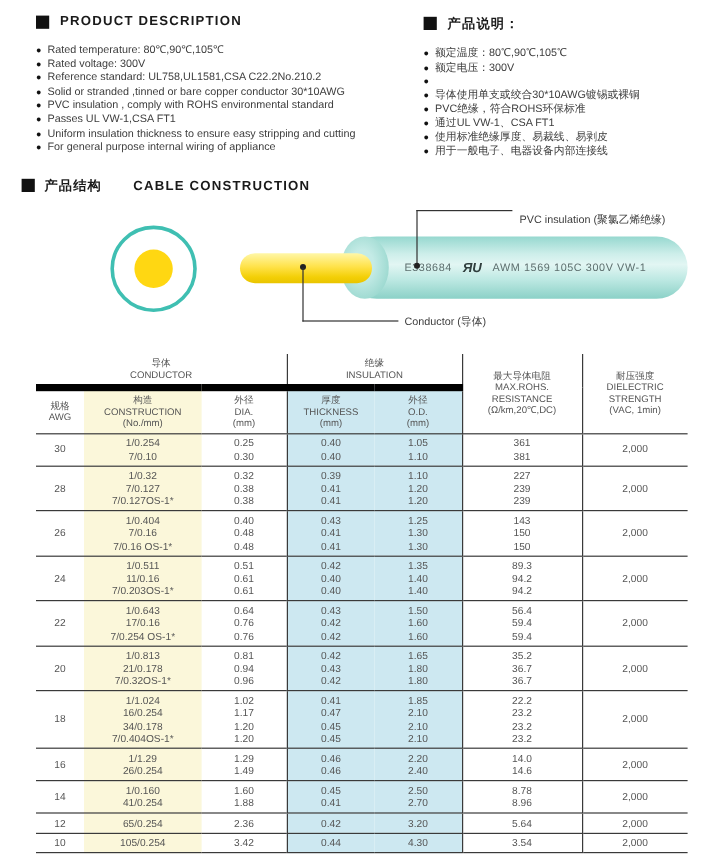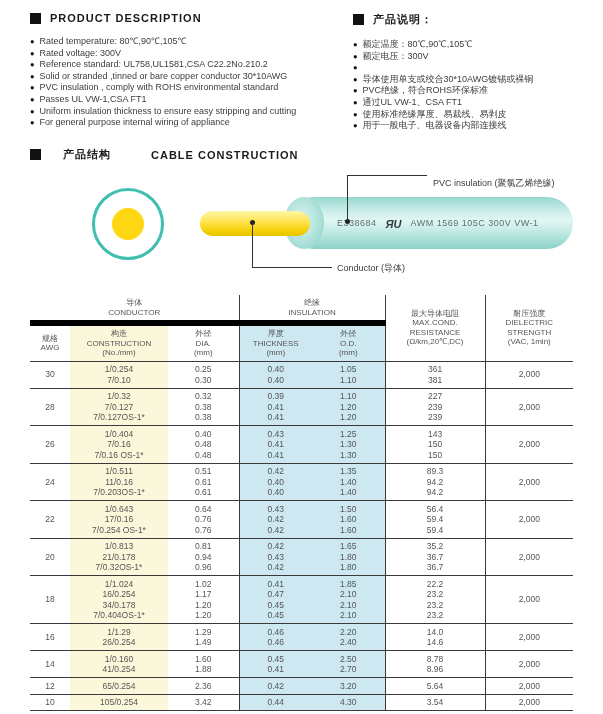--- a/index.html
+++ b/index.html
@@ -11,21 +11,21 @@
   .desc-block { position:absolute; top:12px; }
   .desc-en { left:30px; width:320px; }
   .desc-cn { left:353px; width:250px; }
   .block-title { display:flex; align-items:center; gap:9px; font-size:11px; font-weight:bold; color:#1a1a1a; letter-spacing:1px; }
   .black-square { width:11px; height:11px; background:#111; flex:0 0 auto; }
   .bullet-list { list-style:none; margin-top:12px; }
   .bullet-list li { display:flex; align-items:flex-start; gap:5px; font-size:9px; line-height:11.6px; white-space:nowrap; color:#3d3d3d; }
   .bullet-dot { font-size:7.5px; line-height:11.6px; color:#111; flex:0 0 auto; }
 
   
-  .section-head { position:absolute; left:30px; top:147px; display:flex; align-items:center; gap:22px; font-size:11px; font-weight:bold; color:#1a1a1a; letter-spacing:1px; }
+  .section-head { position:absolute; left:18px; top:147px; display:flex; align-items:center; gap:8px; font-size:11px; font-weight:bold; color:#1a1a1a; letter-spacing:1px; }
   .section-head .en-part { margin-left:18px; }
 
   .cross-outer { position:absolute; left:92px; top:188px; width:72px; height:72px; border:3px solid var(--insulation-teal); border-radius:50%; background:#fff; }
   .cross-inner { position:absolute; left:112px; top:208px; width:32px; height:32px; border-radius:50%; background:var(--conductor-yellow); }
 
   .insulation-body { position:absolute; left:288px; top:197px; width:285px; height:52px; border-radius:26px;
       background:linear-gradient(180deg,#96d8cf 0%, #cdeeea 28%, #e2f6f3 45%, #bce8e2 70%, #8bd1c7 100%); }
   .insulation-end { position:absolute; left:284px; top:197px; width:40px; height:52px; border-radius:50%;
       background:radial-gradient(ellipse at 45% 45%, #c4ebe6 30%, #93d5cb 85%, #7cc8bd 100%); }
   .conductor-rod { position:absolute; left:200px; top:211px; width:110px; height:25px; border-radius:12.5px;
@@ -175,21 +175,21 @@
         <col style="width:100px">
         <col style="width:88px">
     </colgroup>
     <thead>
       <tr>
         <th colspan="3" class="group-underline">导体
 CONDUCTOR</th>
         <th colspan="2" class="group-underline vline">绝缘
 INSULATION</th>
         <th rowspan="2" class="vline heavy-bottom">最大导体电阻
-MAX.COND.
+MAX.ROHS.
 RESISTANCE
 (Ω/km,20℃,DC)</th>
         <th rowspan="2" class="vline heavy-bottom">耐压强度
 DIELECTRIC
 STRENGTH
 (VAC, 1min)</th>
       </tr>
       <tr>
         <th class="heavy-bottom">规格
 AWG</th>

